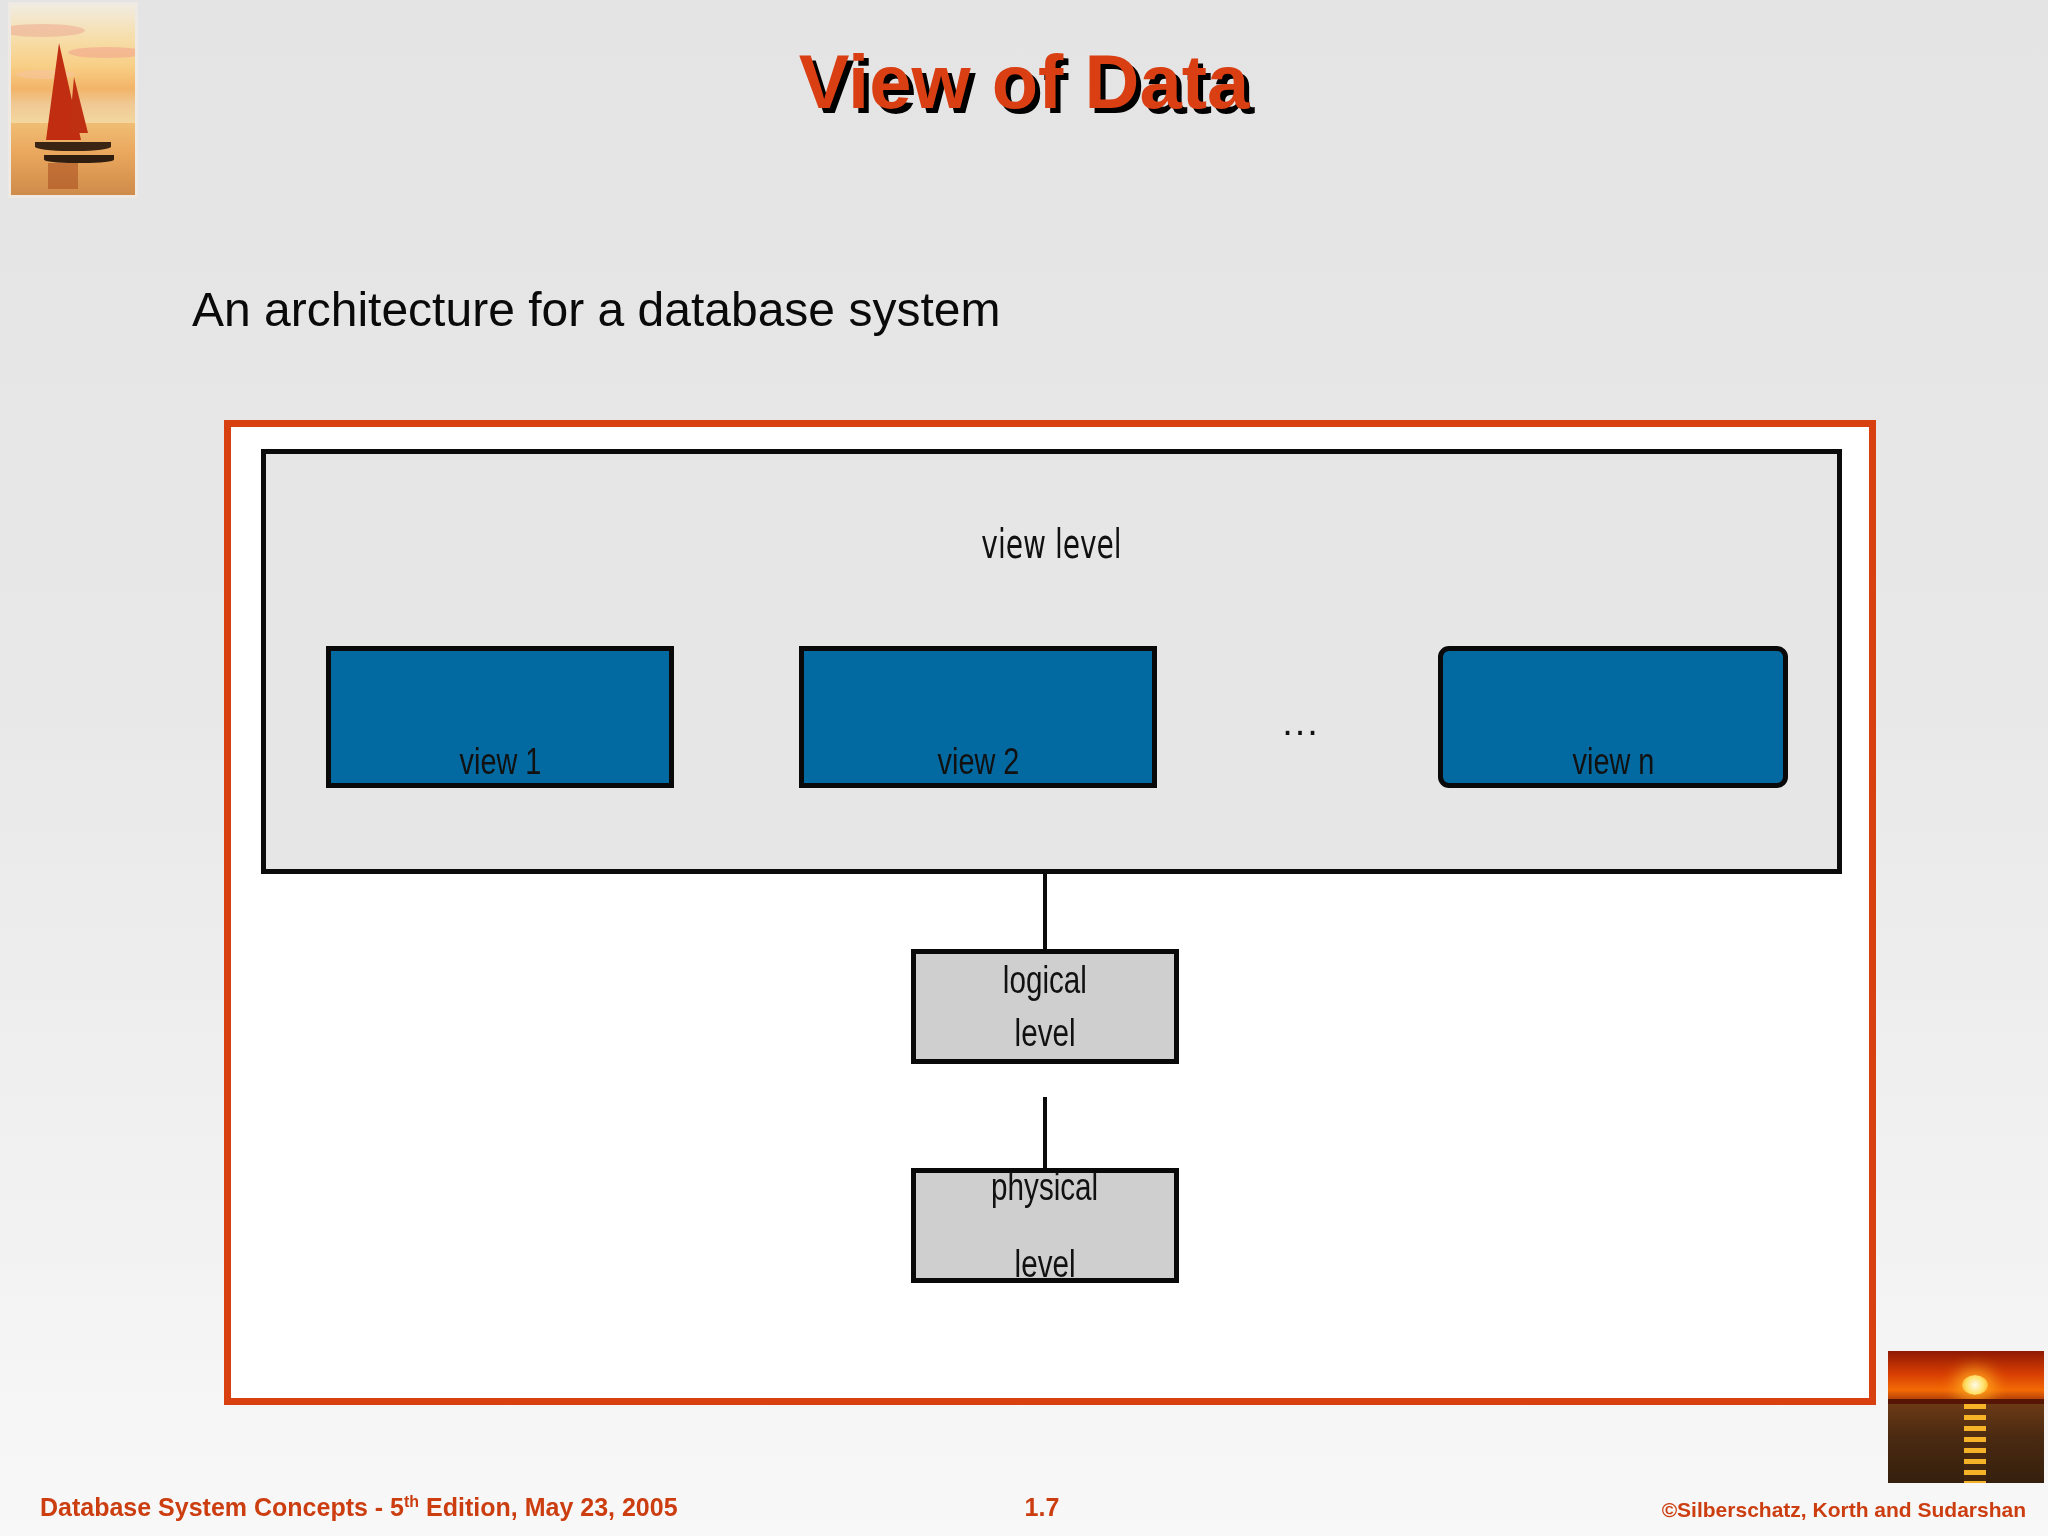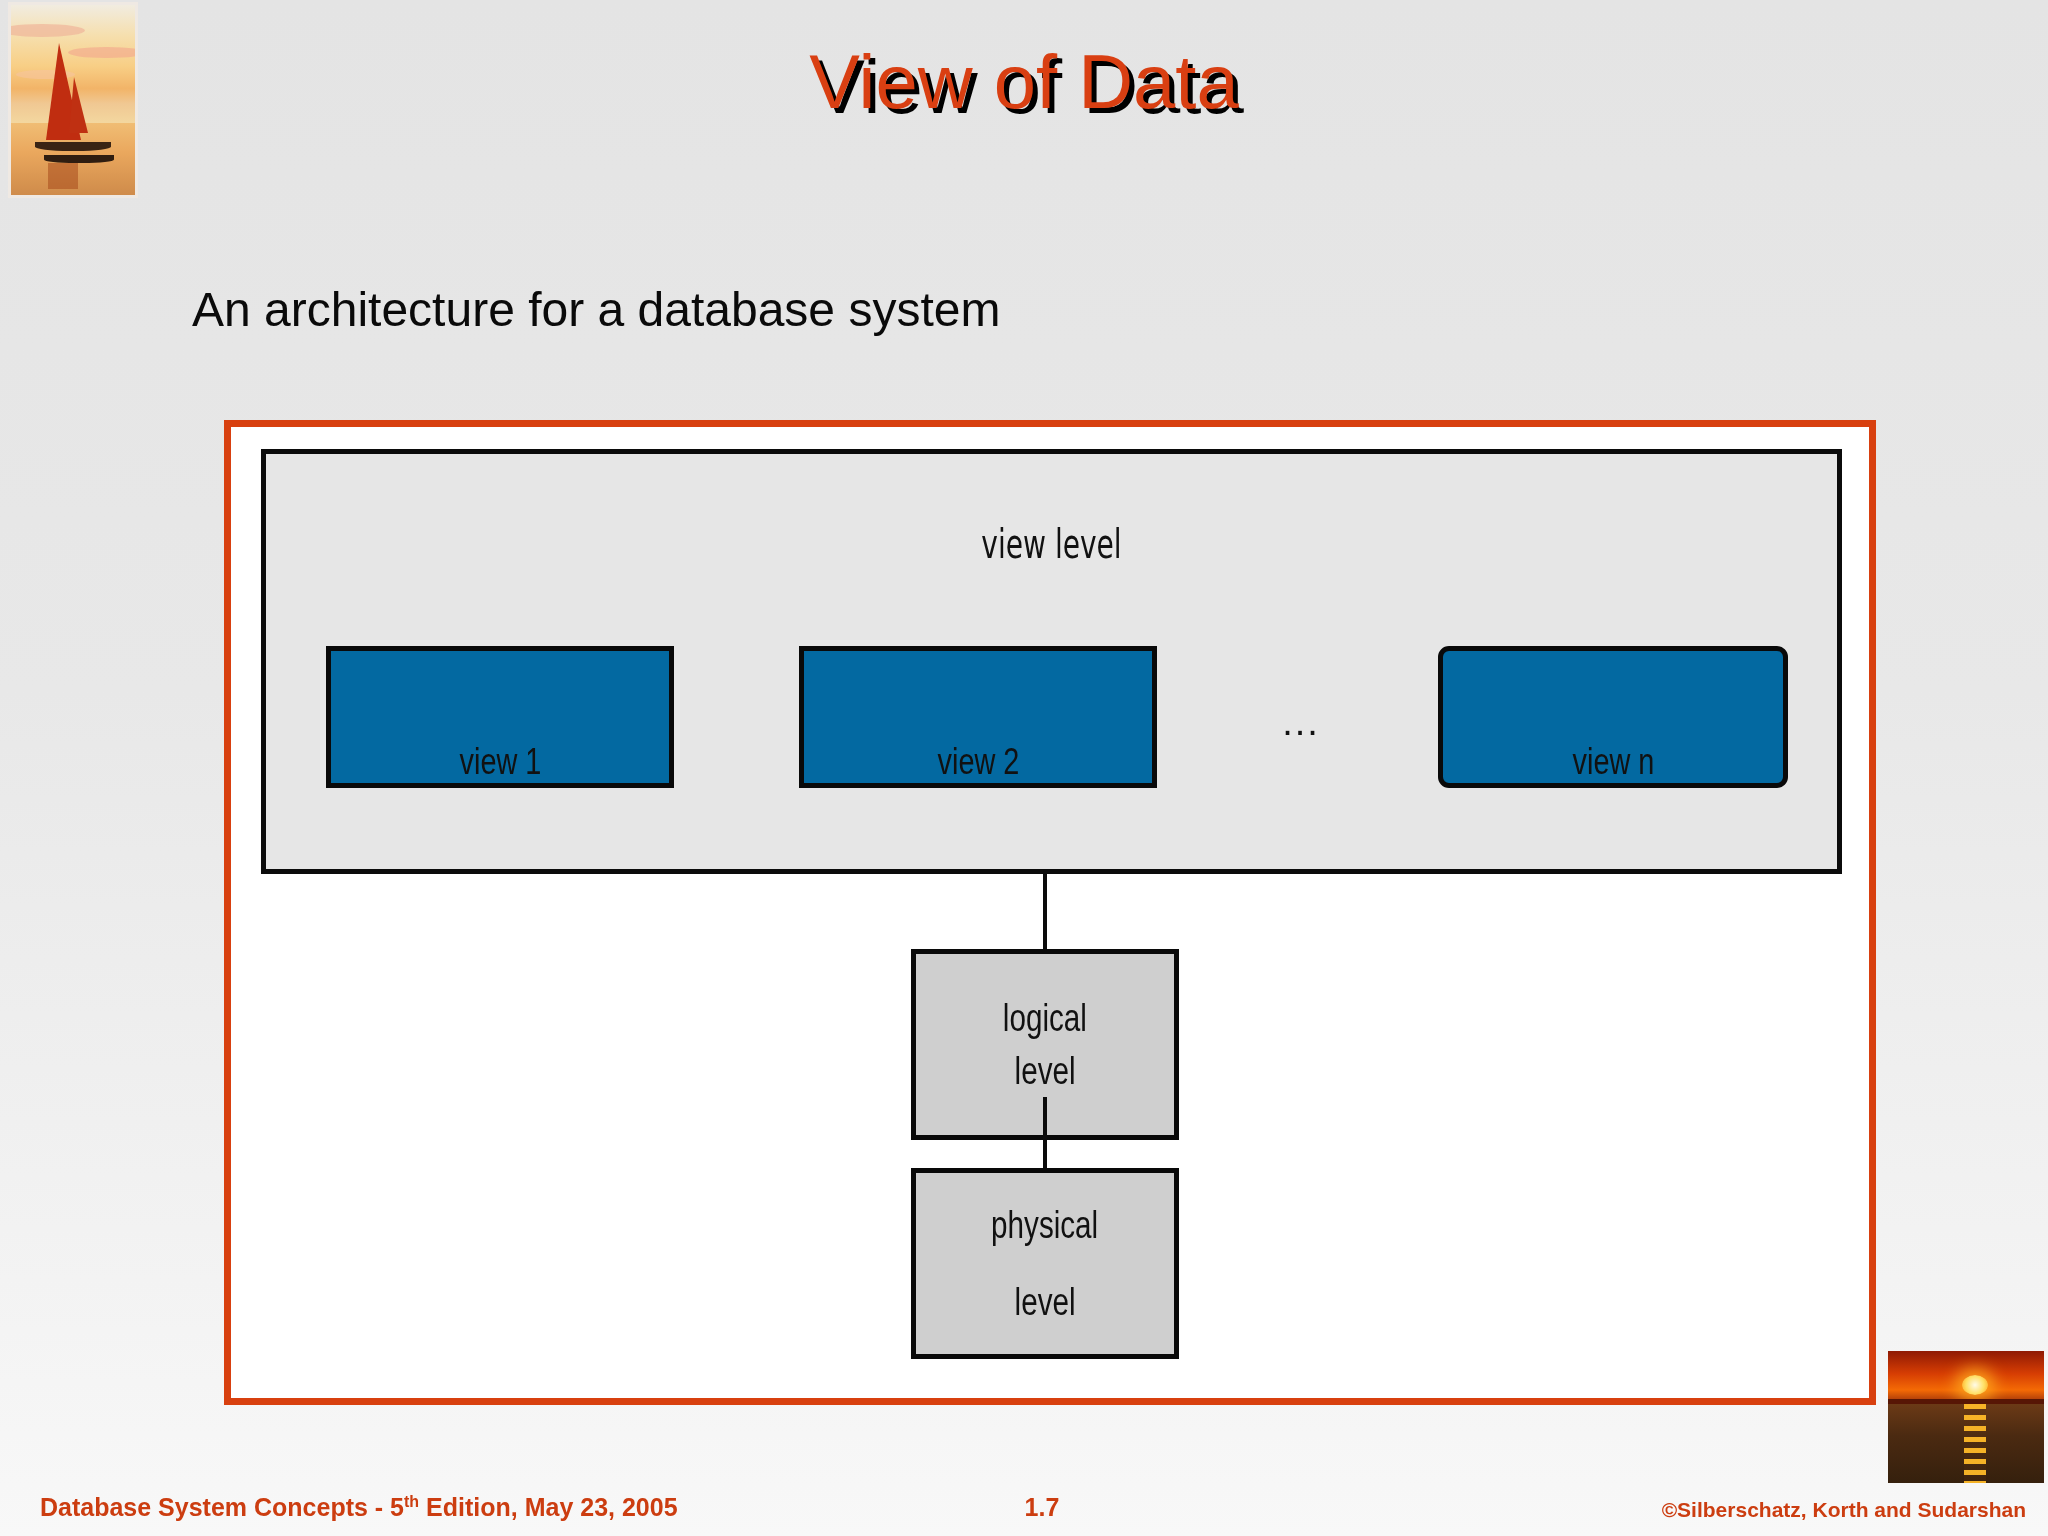--- a/index.html
+++ b/index.html
@@ -149,21 +149,21 @@
       rgba(90,50,18,.25) 5px, rgba(90,50,18,.25) 11px);
   }
 
   
   #title {
     position: absolute;
     left: 0; right: 0;
     top: 38px;
     text-align: center;
     font-size: 76px;
-    font-weight: normal;
+    font-weight: bold;
     color: #d93f12;
     text-shadow: 5px 5px 0 #000;
     letter-spacing: 0px;
     white-space: nowrap;
   }
 
   
   #subtitle {
     position: absolute;
     left: 192px;
@@ -248,21 +248,21 @@
     position: absolute;
     background: #0b0b0b;
     width: 4px;
   }
   #conn-view-logical { left: 812px; top: 447px; height: 79px; }
   #conn-logical-physical { left: 812px; top: 670px; height: 75px; }
 
   .level-box {
     position: absolute;
     width: 268px;
-    height: 191px;
+    height: 115px;
     border: 5px solid #090909;
     background: #cfcfcf;
     box-sizing: border-box;
     display: flex;
     flex-direction: column;
     align-items: center;
     justify-content: center;
     font-size: 38px;
     line-height: 1.38;
     color: #111;

